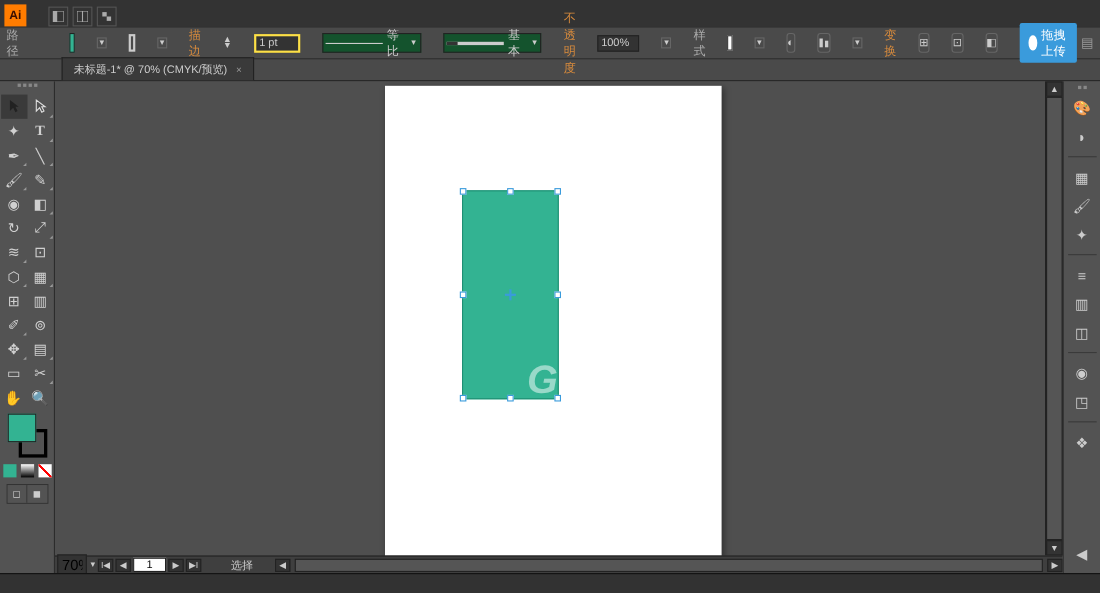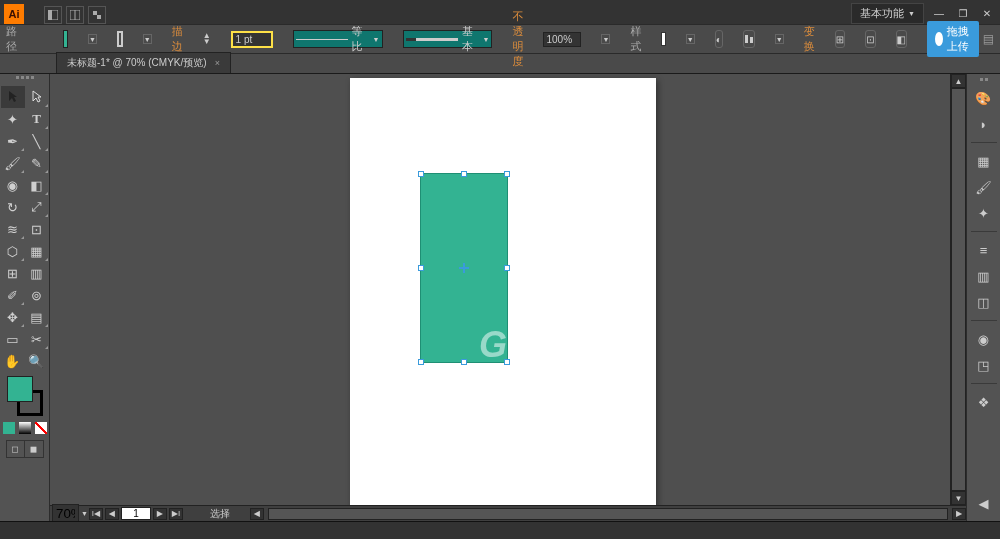--- a/index.html
+++ b/index.html
@@ -11,21 +11,21 @@
 .topbar .dividers { display:flex; gap:4px; margin-left:12px; }
 .topbar .icon-btn { width:18px; height:18px; border:1px solid #555; display:flex; align-items:center; justify-content:center; }
 .topbar-right { margin-left:auto; display:flex; align-items:center; gap:6px; }
 .workspace-label { background:#2a2a2a; padding:2px 8px; border:1px solid #444; display:flex; align-items:center; gap:4px; }
 .win-btn { width:18px; height:14px; display:flex; align-items:center; justify-content:center; font-size:10px; color:#ccc; }
 .control-bar { height:30px; background:#4a4a4a; border-top:1px solid #2a2a2a; border-bottom:1px solid #2a2a2a; display:flex; align-items:center; padding:0 6px; font-size:11px; color:#ccc; gap:20px; }
 .cb-label { color:#aaa; }
 .fill-swatch { width:22px; height:18px; background:#33b392; border:1px solid #222; }
 .dropdown-arrow{ width:10px; height:10px; display:flex; align-items:center; justify-content:center; font-size:7px; border:1px solid #666;}
 .cb-input { background:#333; border:2px solid #fde047; color:#ccc; font-size:10px; padding:1px 3px; width:42px; }
-.cb-combo { display:flex; align-items:center; background:#0f766e; border:1px solid #222; padding:0 2px; height:18px; }
+.cb-combo { display:flex; align-items:center; background:#14532d; border:1px solid #222; padding:0 2px; height:18px; }
 .cb-combo .line { width:60px; height:1px; background:#ccc; margin-right:4px; }
 .cb-combo.thick .line { height:3px; background:#ccc; border-left:10px solid #333;}
 .opacity-val { width:38px; background:#333; border:1px solid #222; color:#ccc; font-size:10px; padding:1px 2px; }
 .style-swatch { width:18px; height:14px; background:#fff; border:1px solid #333; }
 .round-icon { width:18px; height:18px; border:1px solid #666; border-radius:3px; display:flex; align-items:center; justify-content:center; font-size:10px;}
 .cb-orange { color:#d98b3c; }
 .cb-right { margin-left:auto; display:flex; align-items:center; gap:4px; }
 .upload-btn { background:#3a9bdc; color:#fff; padding:3px 8px; border-radius:2px; display:flex; align-items:center; gap:4px; font-size:11px; }
 .upload-btn .cloud{ width:14px; height:14px; background:#fff; border-radius:50%;}
 .menu-icon { width:18px; height:18px; display:flex; align-items:center; justify-content:center; color:#999; font-size:12px; }
@@ -104,29 +104,20 @@
           <line x1="5" y1="0" x2="5" y2="10" stroke="#aaa"></line>
         </svg>
       </div>
     <div class="icon-btn">
         <svg width="10" height="10">
           <rect x="1" y="1" width="4" height="4" fill="#aaa"></rect>
           <rect x="5" y="5" width="4" height="4" fill="#aaa"></rect>
         </svg>
       </div>
   </div>
-  <div class="topbar-right">
-    <div class="workspace-label">
-      <span>基本功能</span>
-      <span style="font-size:7px;">▼</span>
-    </div>
-    <div class="win-btn">—</div>
-    <div class="win-btn">❐</div>
-    <div class="win-btn">✕</div>
-  </div>
 </div>
 
 <div class="control-bar">
   <span class="cb-label">路径</span>
   <div style="width:40px;"></div>
   <div class="fill-swatch"></div>
   <div class="dropdown-arrow">▼</div>
   <div style="width:16px; height:16px; border:2px solid #ccc;"></div>
   <div class="dropdown-arrow">▼</div>
   <span class="cb-orange">描边</span>

